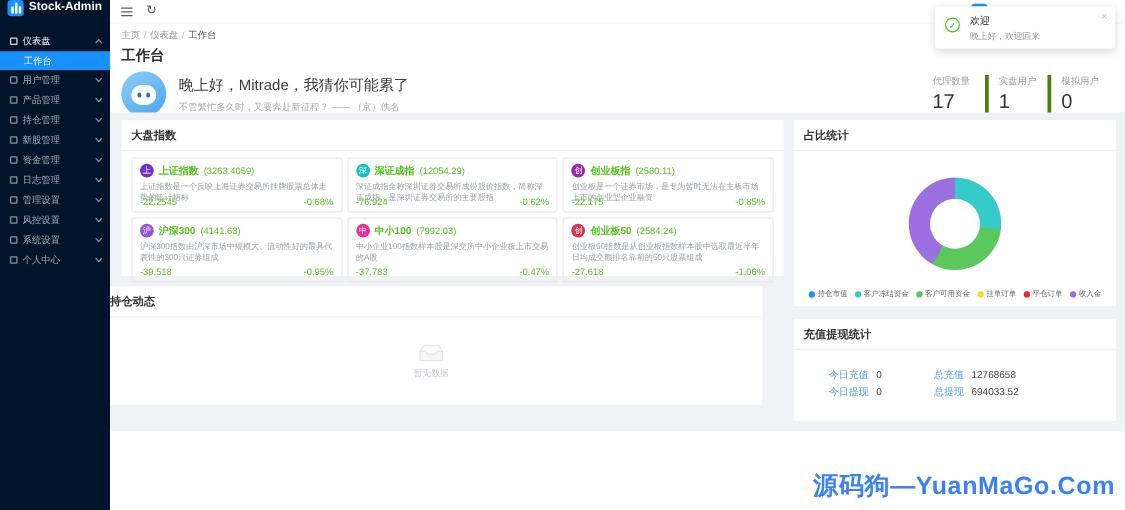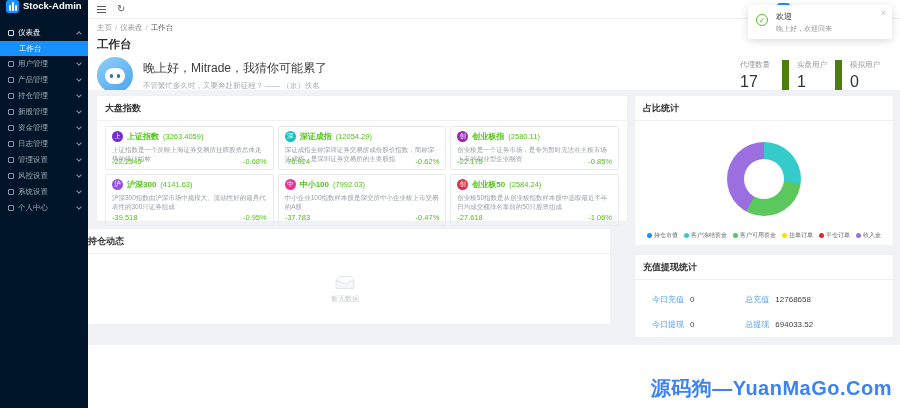--- a/index.html
+++ b/index.html
@@ -42,21 +42,21 @@
   .welcome { display:flex; align-items:center; margin-top:5px; }
   .avatar { width:36px; height:36px; border-radius:50%; background:linear-gradient(145deg,#8fd0f8,#4aa3ef); position:relative; overflow:hidden; flex:0 0 auto; }
   .avatar .face { position:absolute; left:8px; top:11px; width:20px; height:16px; background:#fff; border-radius:9px; }
   .avatar .eye { position:absolute; top:17px; width:2.5px; height:4px; background:#2e6fb2; border-radius:2px; }
   .avatar .eye.l { left:13px; } .avatar .eye.r { left:20px; }
   .welcome-texts { margin-left:10px; }
   .greeting { font-size:12px; color:#3c3c3c; font-weight:500; }
   .quote { font-size:7.5px; color:#a5aab0; margin-top:4px; }
   .head-stats { margin-left:auto; display:flex; align-items:center; }
   .stat { min-width:50px; padding:0 8px; }
-  .stat + .stat { border-left:7px solid #4d7c0f; }
+  .stat + .stat { border-left:3px solid #4d7c0f; }
   .stat-label { font-size:7.5px; color:#999; }
   .stat-value { font-size:16px; color:#333; margin-top:3px; }
 
   
   .content-bg { position:absolute; left:88px; top:90px; width:812px; height:255px; background:#f0f2f5; }
   .card { position:absolute; background:#fff; border-radius:2px; border:1px solid #eef0f2; }
   .card-title { font-size:9px; font-weight:600; color:#333; padding:6px 8px 5px; border-bottom:1px solid #f0f0f0; }
 
   .card-indices { left:96px; top:95px; width:532px; height:127px; }
   .idx-grid { display:grid; grid-template-columns:repeat(3,1fr); grid-template-rows:44px 52px; gap:4px; padding:5px 8px; }
@@ -74,21 +74,21 @@
 
   .card-pie { left:634px; top:95px; width:260px; height:151px; }
   .pie-area { position:relative; height:110px; }
   .donut { position:absolute; left:50%; top:53%; width:74px; height:74px; margin:-37px 0 0 -37px; border-radius:50%; }
   .donut-hole { position:absolute; left:50%; top:50%; width:40px; height:40px; margin:-20px 0 0 -20px; border-radius:50%; background:#fff; }
   .legend { display:flex; justify-content:center; gap:6px; padding:0 4px; flex-wrap:nowrap; }
   .legend-item { display:flex; align-items:center; gap:2px; font-size:6px; color:#666; white-space:nowrap; cursor:pointer; }
   .legend-dot { width:5px; height:5px; border-radius:50%; flex:0 0 auto; }
 
   .card-recharge { left:634px; top:254px; width:260px; height:84px; }
-  .recharge-grid { display:grid; grid-template-columns:1fr 1.4fr; row-gap:14px; padding:14px 17px 0; }
+  .recharge-grid { display:grid; grid-template-columns:1fr 1.4fr; row-gap:3px; padding:14px 28px 0; }
   .rc-cell { display:flex; align-items:baseline; gap:6px; }
   .rc-label { font-size:8px; color:#57a0ec; }
   .rc-value { font-size:8px; color:#444; }
 
   .watermark { position:absolute; right:8px; bottom:6px; font-size:20px; font-weight:bold; color:#3b82f6; letter-spacing:.5px;margin-left:16px; }
 
   
   .toast { position:absolute; right:8px; top:5px; width:144px; height:34px; background:#fff; border-radius:3px; box-shadow:0 2px 8px rgba(0,0,0,.15); z-index:20; padding:6px 8px 0 28px; }
   .toast-check { position:absolute; left:8px; top:9px; width:12px; height:12px; border:1px solid #52c41a; border-radius:50%; color:#52c41a; font-size:8px; display:flex; align-items:center; justify-content:center; }
   .toast-title { font-size:8px; color:#333; }

